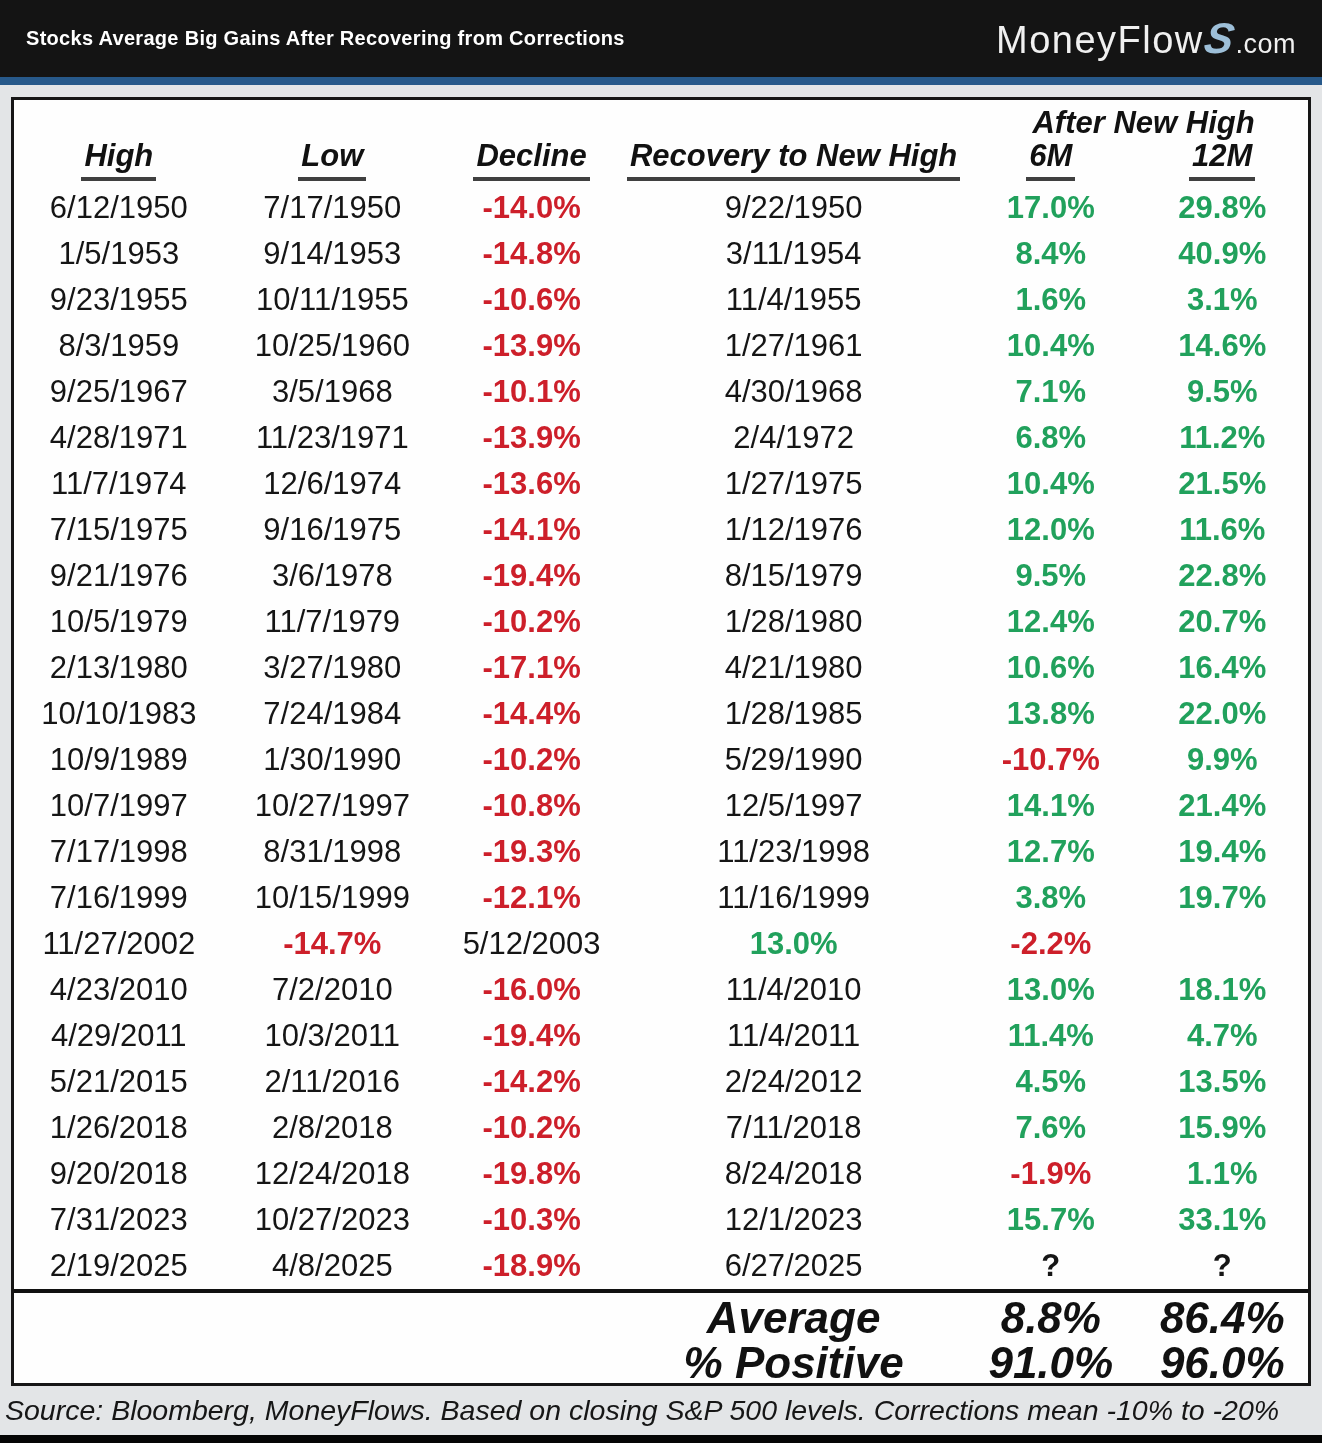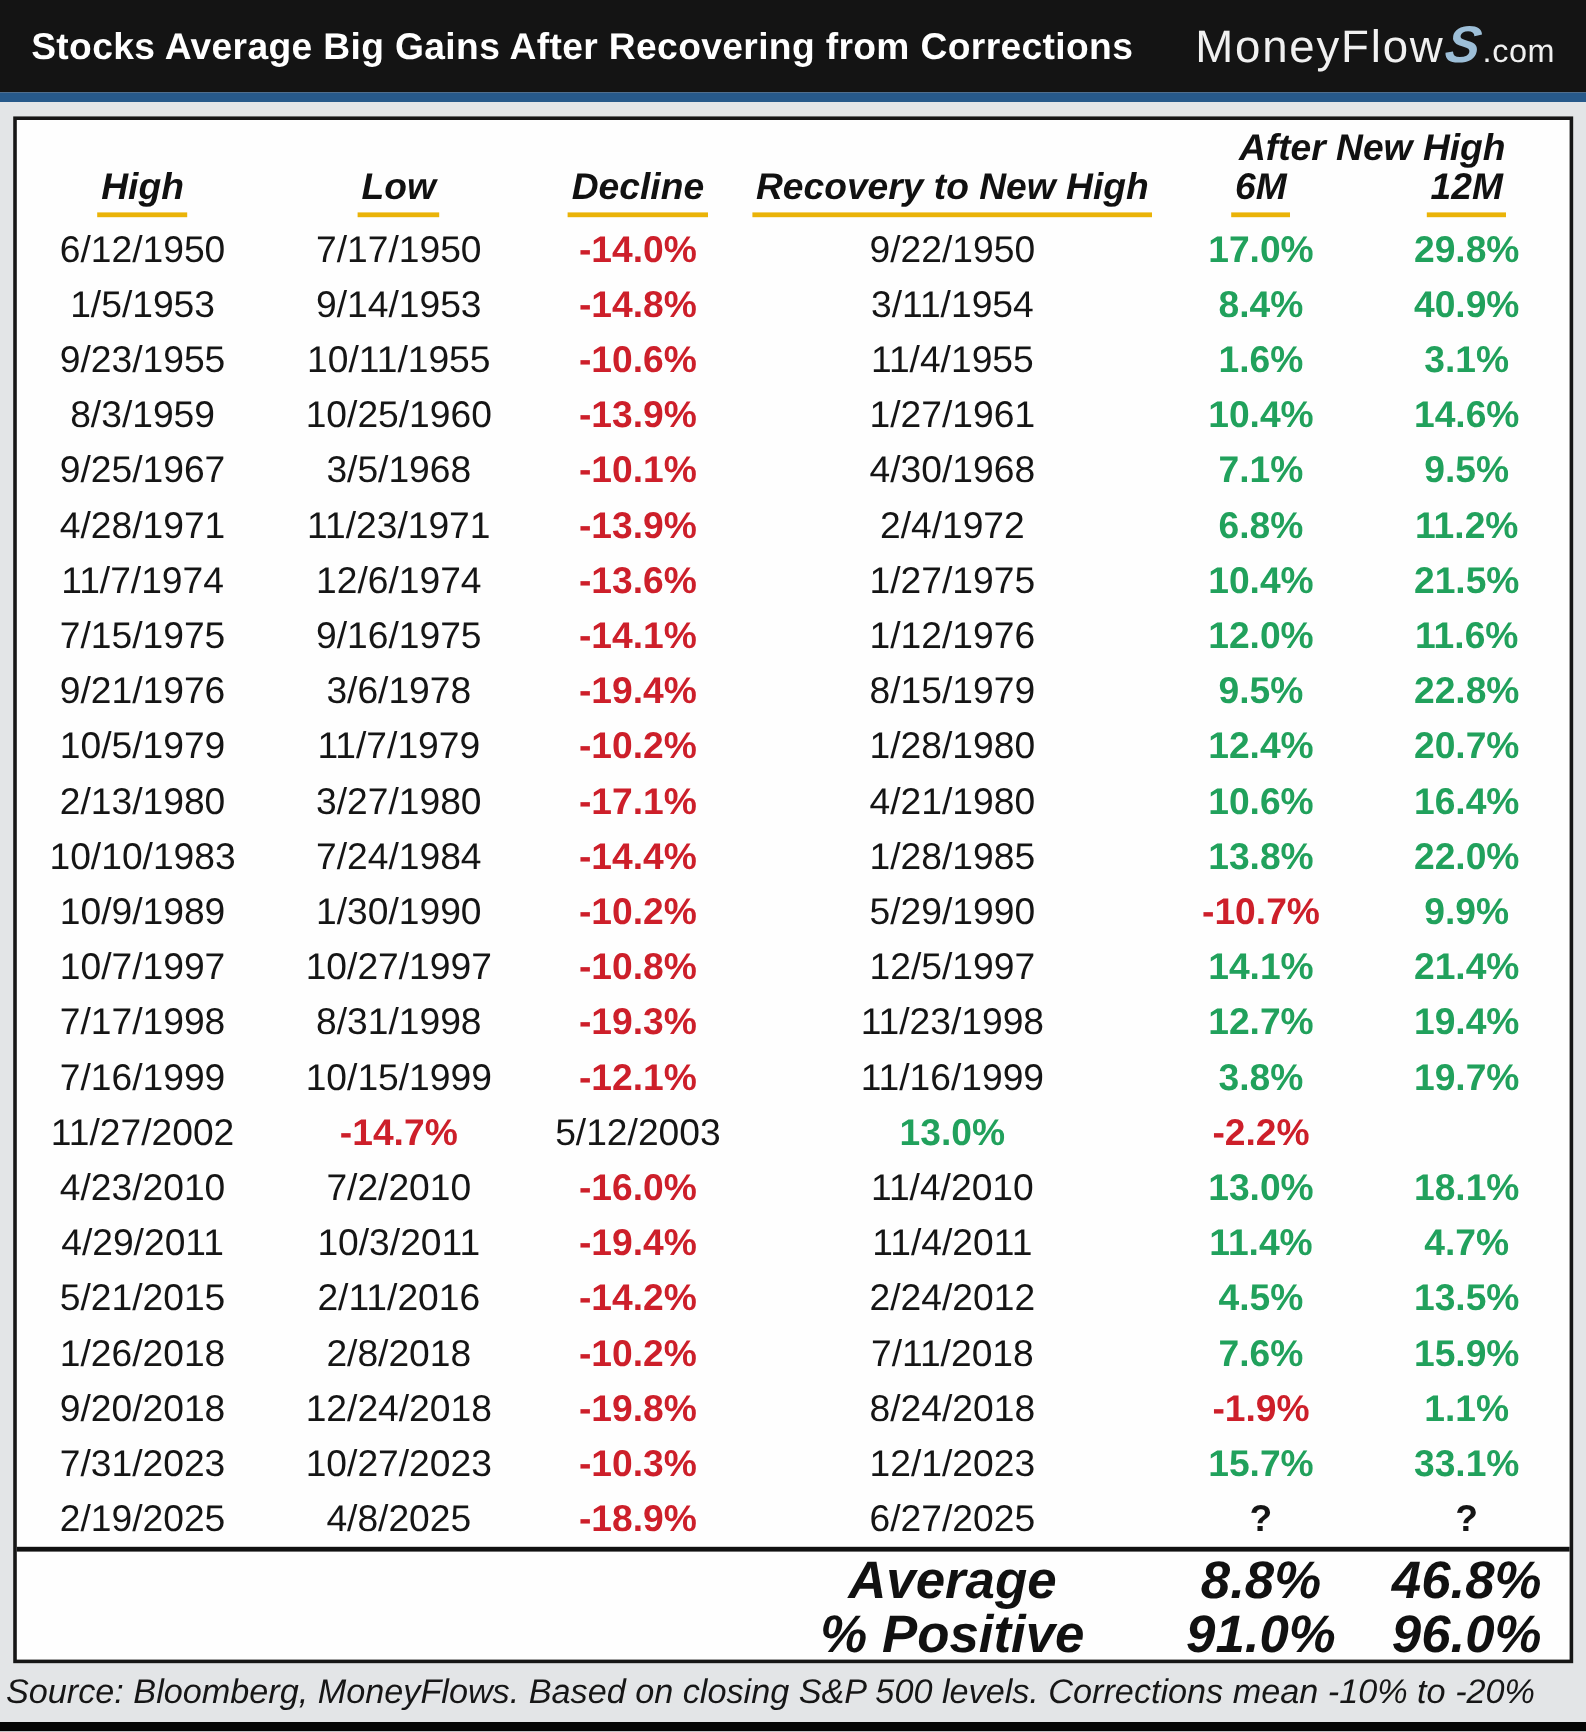--- a/index.html
+++ b/index.html
@@ -5,21 +5,21 @@
   html,body{margin:0;padding:0;background:#e3e5e7;}
   .page{
     width:1322px;height:1443px;background:#e3e5e7;overflow:hidden;
     font-family:"Liberation Sans", sans-serif;position:relative;
   }
   
   .top-bar{
     height:77px;background:#141414;display:flex;align-items:center;
     justify-content:space-between;padding:0 26px;box-sizing:border-box;
   }
-  .title{color:#ffffff;font-weight:bold;font-size:31px;letter-spacing:.3px;}
+  .title{color:#ffffff;font-weight:bold;font-size:20px;letter-spacing:.3px;}
   .logo{display:flex;align-items:baseline;color:#f0f0f0;white-space:nowrap;}
   .logo-main{font-size:38px;letter-spacing:1.5px;font-weight:400;}
   .logo-s{font-size:43px;font-weight:bold;font-style:italic;color:#9dbfd8;
           display:inline-block;transform:skewX(-10deg);margin-left:1px;}
   .logo-tld{font-size:27px;margin-left:2px;letter-spacing:.5px;}
   .accent{height:8px;background:#27598a;}
   
   .table-box{
     margin:12px 11px 0;background:#fefefe;border:3px solid #161616;
     box-sizing:border-box;height:1289px;
@@ -31,21 +31,21 @@
   }
   .cell{overflow:visible;white-space:nowrap;}
   .group-row{height:38px;padding-top:5px;box-sizing:border-box;}
   .group-label{
     grid-column:5 / 7;font-weight:bold;font-style:italic;font-size:31px;color:#111;
     padding-left:14px;
   }
   .hrow{height:47px;align-items:start;}
   .hrow .cell span{
     font-weight:bold;font-style:italic;font-size:31px;color:#111;
-    border-bottom:4px solid #eab308;padding:0 3px 3px;display:inline-block;
+    border-bottom:4px solid #404040;padding:0 3px 3px;display:inline-block;
   }
   .trow{height:46px;font-size:31px;}
   .c-date{color:#151515;}
   .c-neg{color:#cd1f2a;font-weight:bold;}
   .c-pos{color:#21a15c;font-weight:bold;}
   .c-q{color:#151515;font-weight:bold;}
   .sep{border:none;border-top:4px solid #111;margin:0;}
   .srow{height:45px;font-size:44px;font-weight:bold;font-style:italic;color:#111;}
   .srow .s-label{grid-column:4;}
   .srow .s-6m{grid-column:5;}
@@ -293,21 +293,21 @@
           <div class="cell c-q">?</div>
         </div>
       </div>
 
     <hr class="sep">
 
     <div>
         <div class="grid srow">
           <div class="cell s-label">Average</div>
           <div class="cell s-6m">8.8%</div>
-          <div class="cell s-12m">46.8%</div>
+          <div class="cell s-12m">86.4%</div>
         </div>
         <div class="grid srow">
           <div class="cell s-label">% Positive</div>
           <div class="cell s-6m">91.0%</div>
           <div class="cell s-12m">96.0%</div>
         </div>
       </div>
 
   </div>
 

